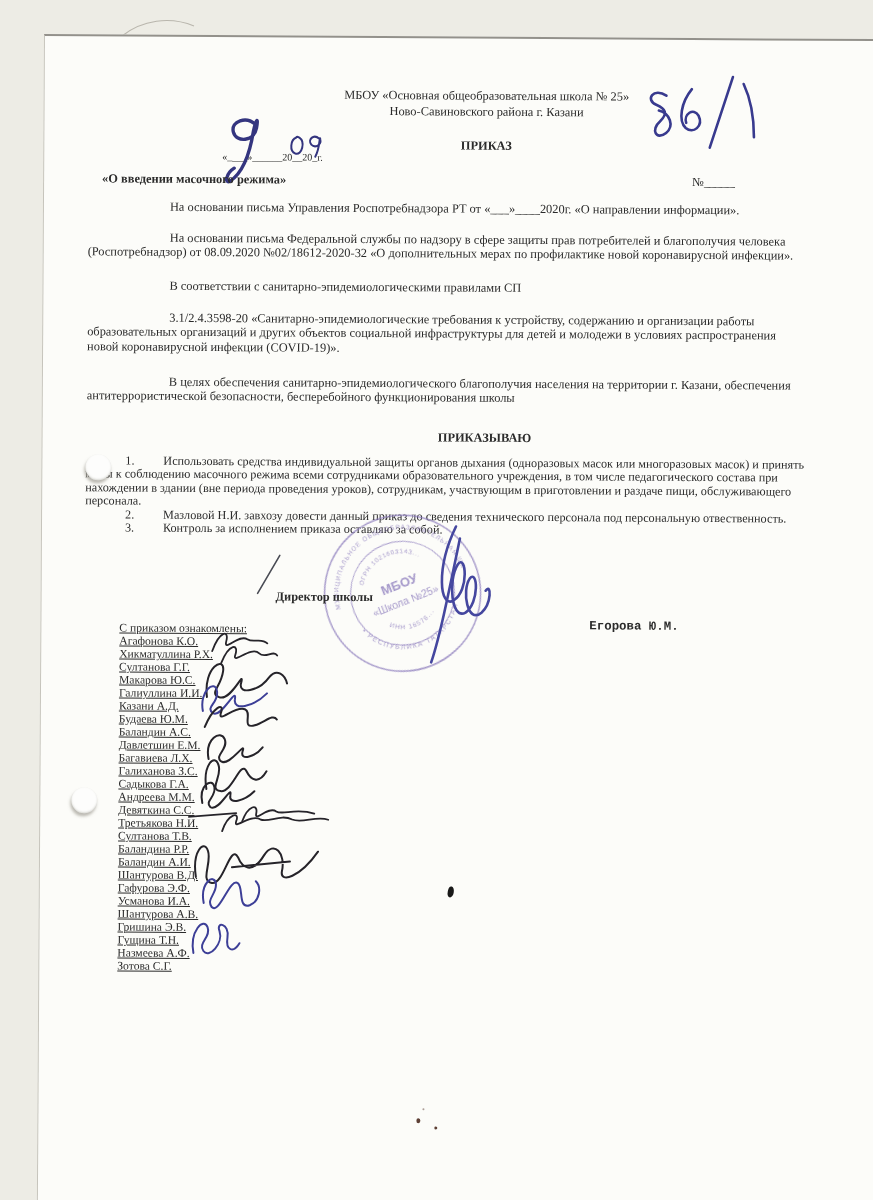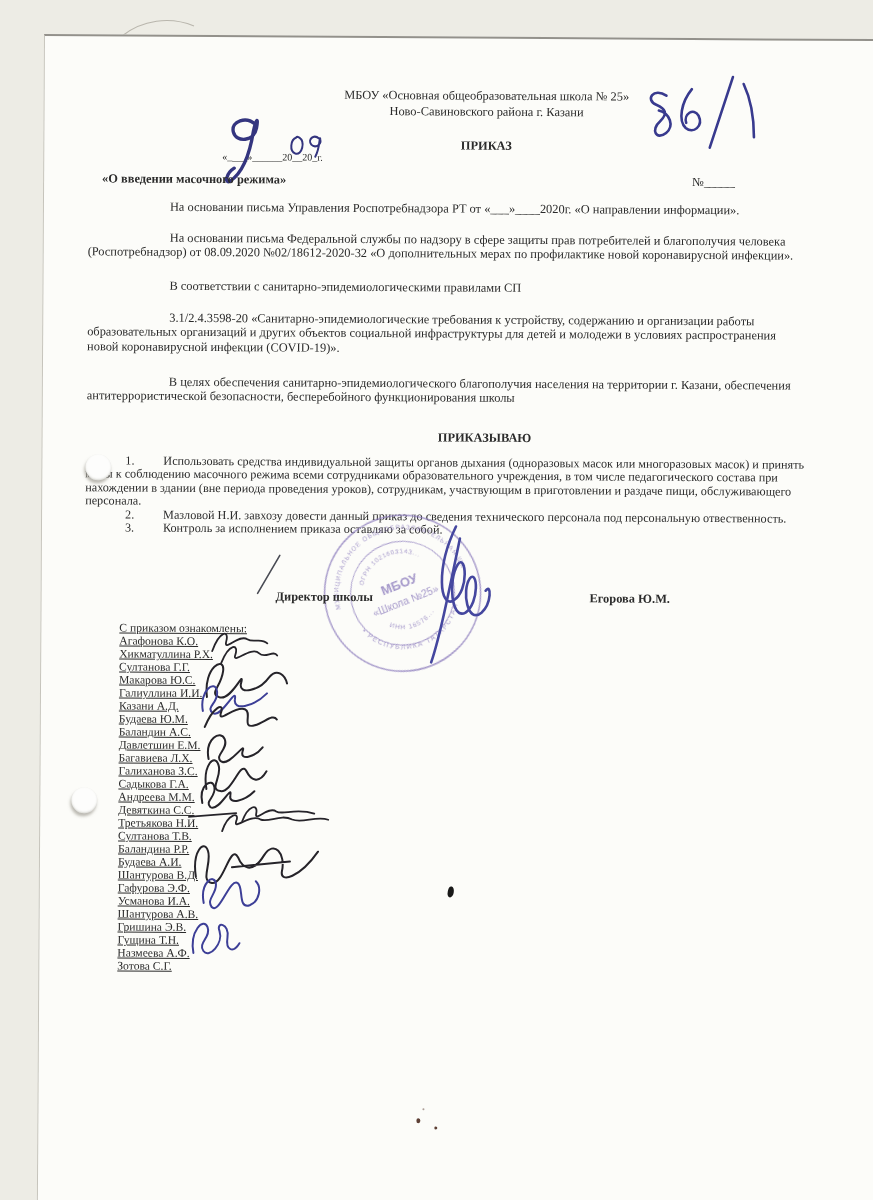--- a/index.html
+++ b/index.html
@@ -144,21 +144,21 @@
       <text font-size="6.2" letter-spacing="0.8"><textPath href="#arcIT" startOffset="18%">ОГРН 1021603143...</textPath></text>
       <text font-size="6.6" letter-spacing="1"><textPath href="#arcIB" startOffset="26%">ИНН 16576...</textPath></text>
       <text x="85" y="80" text-anchor="middle" font-size="13" font-weight="bold">МБОУ</text>
       <text x="85" y="97" text-anchor="middle" font-size="10.5">«Школа №25»</text>
     </svg>
 
     <svg class="sig" style="left:214px;top:516px;" width="26" height="42" viewBox="0 0 26 42">
       <path d="M24,2 L2,40" stroke="#4a4c55" stroke-width="1.6"></path>
     </svg>
     <div class="abs t12 bold" style="left:234px;top:552px;">Директор школы</div>
-    <div class="abs t12 bold" style="left:548px;top:552px;">Егорова Ю.М.</div>
+    <div class="abs t12 bold" style="left:548px;top:580px;font-family:Liberation Mono, monospace;">Егорова Ю.М.</div>
 
     <svg class="sig" style="left:352px;top:472px;" width="120" height="160" viewBox="0 0 120 160">
       <g stroke="#45479f" stroke-width="2.6" fill="none">
         <path d="M62,16 C42,58 46,98 60,90 C76,80 72,42 64,54 C54,70 58,110 72,102 C86,92 84,58 76,68 C68,80 74,114 88,102 C98,93 98,72 92,80"></path>
         <path d="M66,28 C54,88 46,128 38,152"></path>
       </g>
     </svg>
 
     <div class="abs names" style="left:78px;top:585px;">
       <div>С приказом ознакомлены:</div>
@@ -172,21 +172,21 @@
       <div>Баландин А.С.</div>
       <div>Давлетшин Е.М.</div>
       <div>Багавиева Л.Х.</div>
       <div>Галиханова З.С.</div>
       <div>Садыкова Г.А.</div>
       <div>Андреева М.М.</div>
       <div>Девяткина С.С.</div>
       <div>Третьякова Н.И.</div>
       <div>Султанова Т.В.</div>
       <div>Баландина Р.Р.</div>
-      <div>Будаева А.И.</div>
+      <div>Баландин А.И.</div>
       <div>Шантурова В.Д.</div>
       <div>Гафурова Э.Ф.</div>
       <div>Усманова И.А.</div>
       <div>Шантурова А.В.</div>
       <div>Гришина Э.В.</div>
       <div>Гущина Т.Н.</div>
       <div>Назмеева А.Ф.</div>
       <div>Зотова С.Г.</div>
     </div>
 

